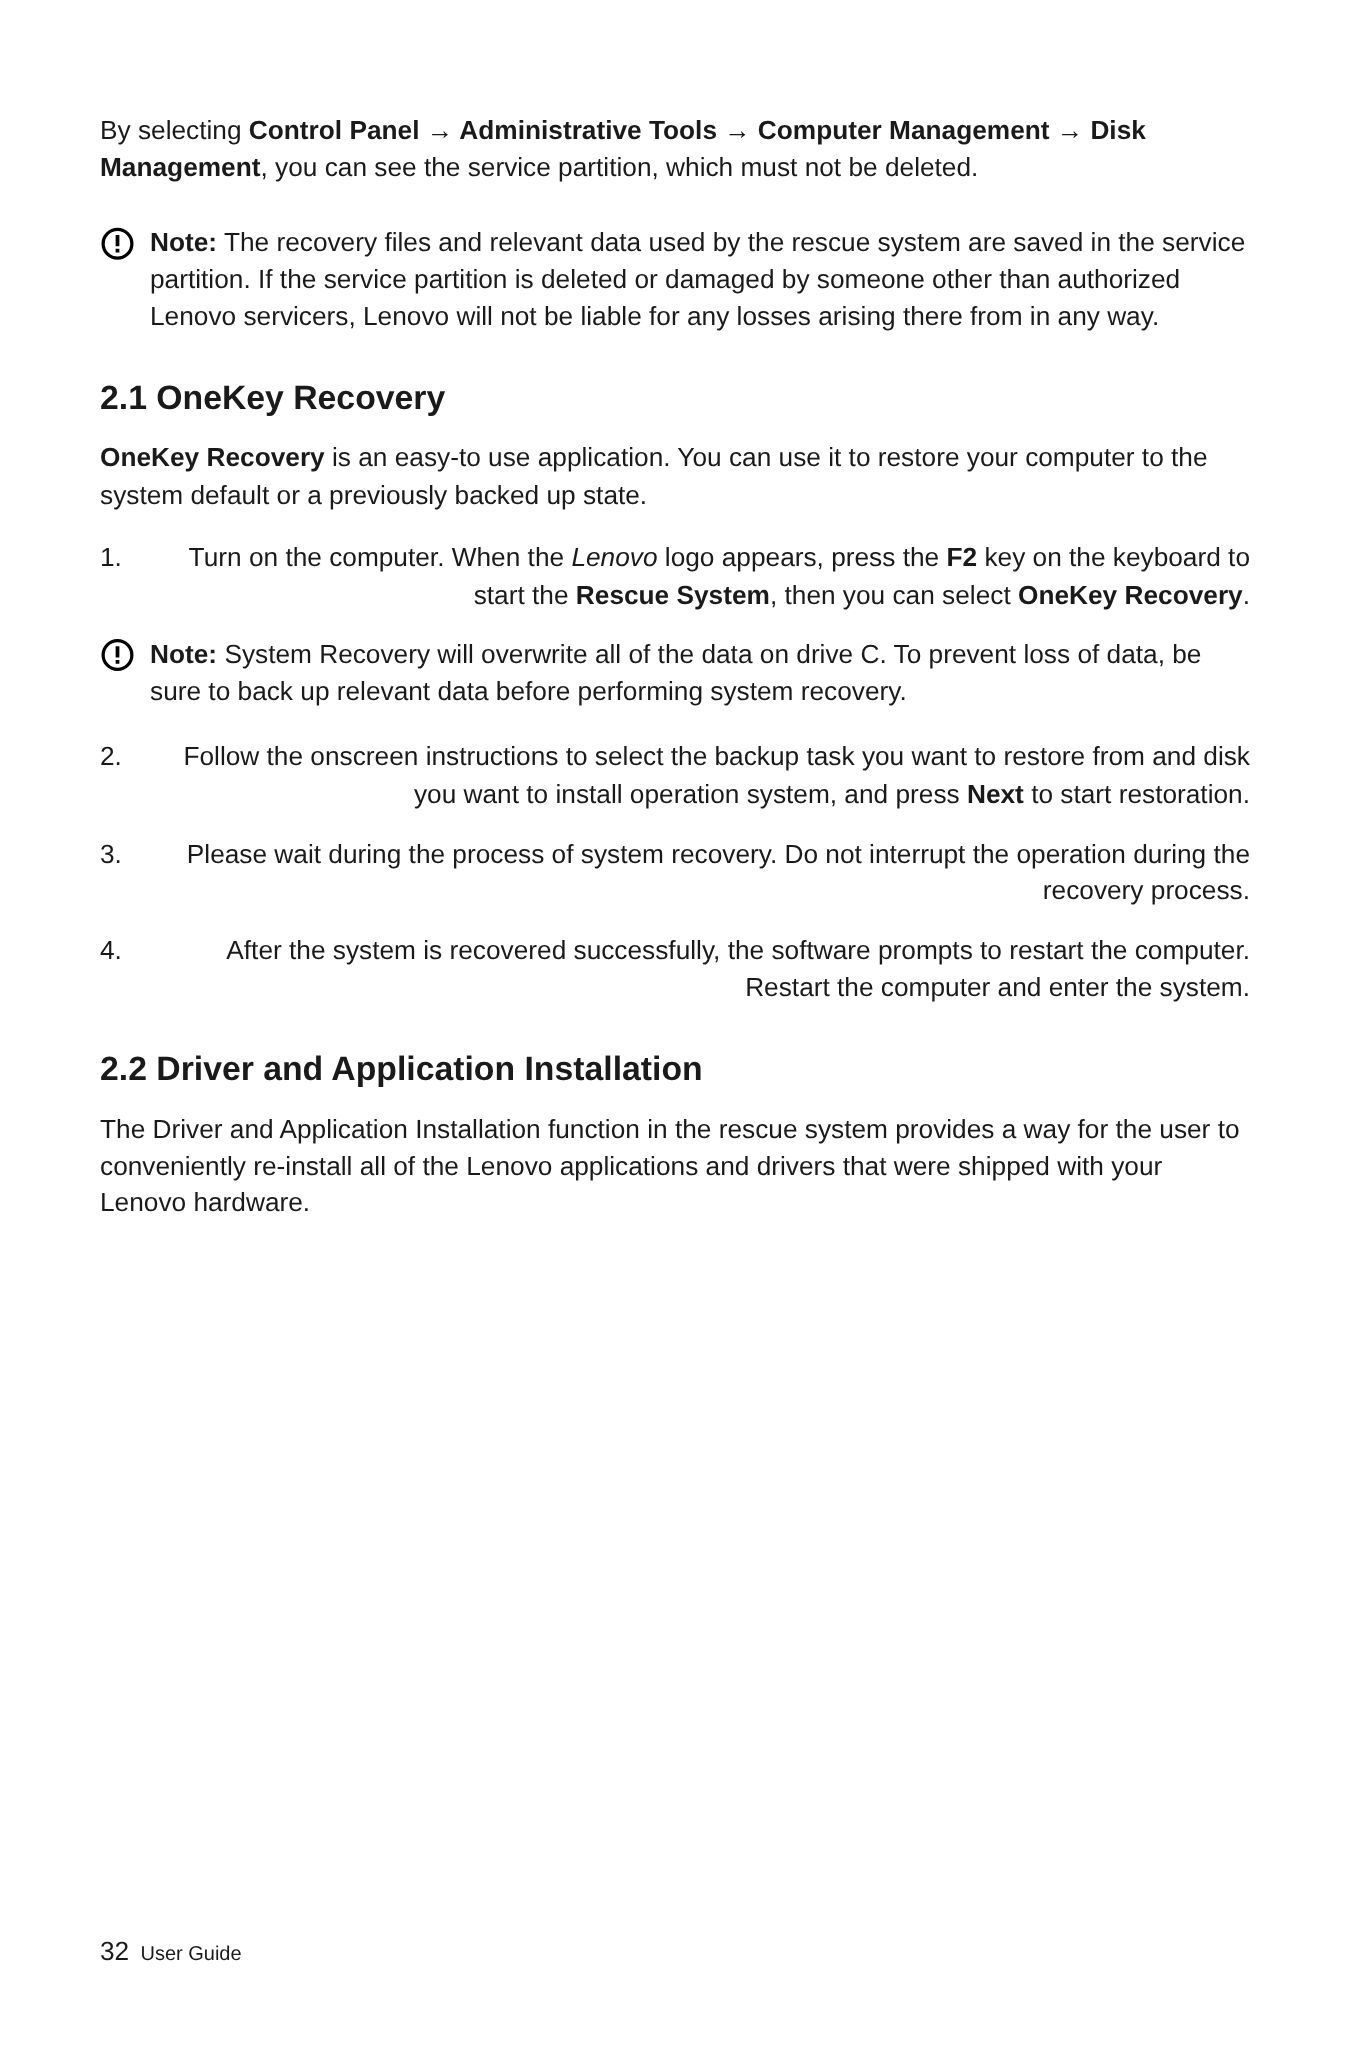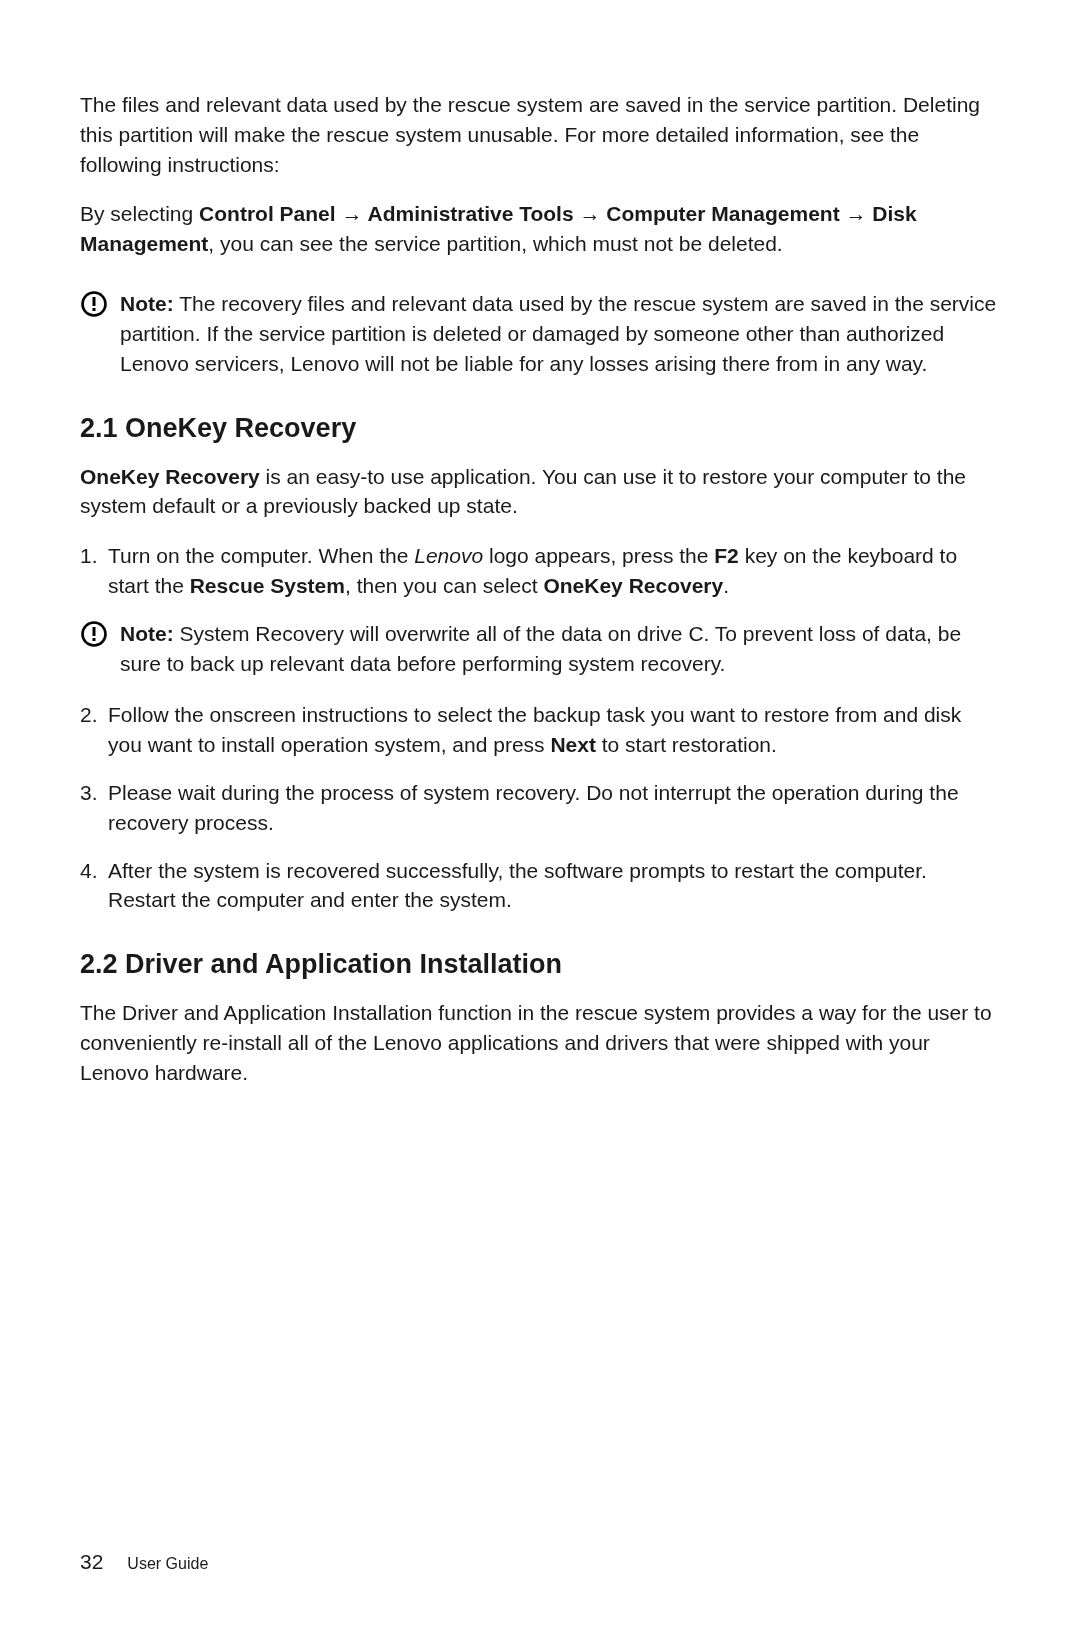--- a/index.html
+++ b/index.html
@@ -56,20 +56,21 @@
     .note-icon svg { display: block; }
     .note-text {
       font-size: 21px;
       line-height: 1.42;
       flex: 1;
     }
     ol.proc {
       list-style: none;
       counter-reset: item;
       margin-top: 8px;
+      text-align: right;
     }
     ol.proc > li {
       counter-increment: item;
       position: relative;
       padding-left: 28px;
       font-size: 21px;
       line-height: 1.42;
       margin-bottom: 18px;
     }
     ol.proc > li::before {
@@ -79,30 +80,29 @@
       top: 0;
     }
     .footer {
       position: absolute;
       left: 80px;
       bottom: 68px;
       font-size: 16px;
     }
     .footer .pn {
       font-size: 21px;
-      margin-right: 24px;
+      margin-right: 9px;
     }
   </style>
 </head>
 <body>
 
 <div class="page">
 
 
-  <p class="para">The files and relevant data used by the rescue system are saved in the service partition. Deleting this partition will make the rescue system unusable. For more detailed information, see the following instructions:</p>
 
   <p class="nav-para">
     <span>By selecting </span><span class="bold">Control Panel</span><span class="bold"> → </span><span class="bold">Administrative Tools</span><span class="bold"> → </span><span class="bold">Computer Management</span><span class="bold"> → </span><span class="bold">Disk Management</span><span>, you can see the service partition, </span><span class="underline">which must not be deleted.</span>
   </p>
 
   <div class="note-block">
     <span class="note-icon">
       <svg width="28" height="28" viewBox="0 0 28 28">
           <circle cx="14" cy="14" r="11.5" fill="none" stroke="#000" stroke-width="2.6"></circle>
           <rect x="12.5" y="7" width="3" height="9" fill="#000"></rect>

